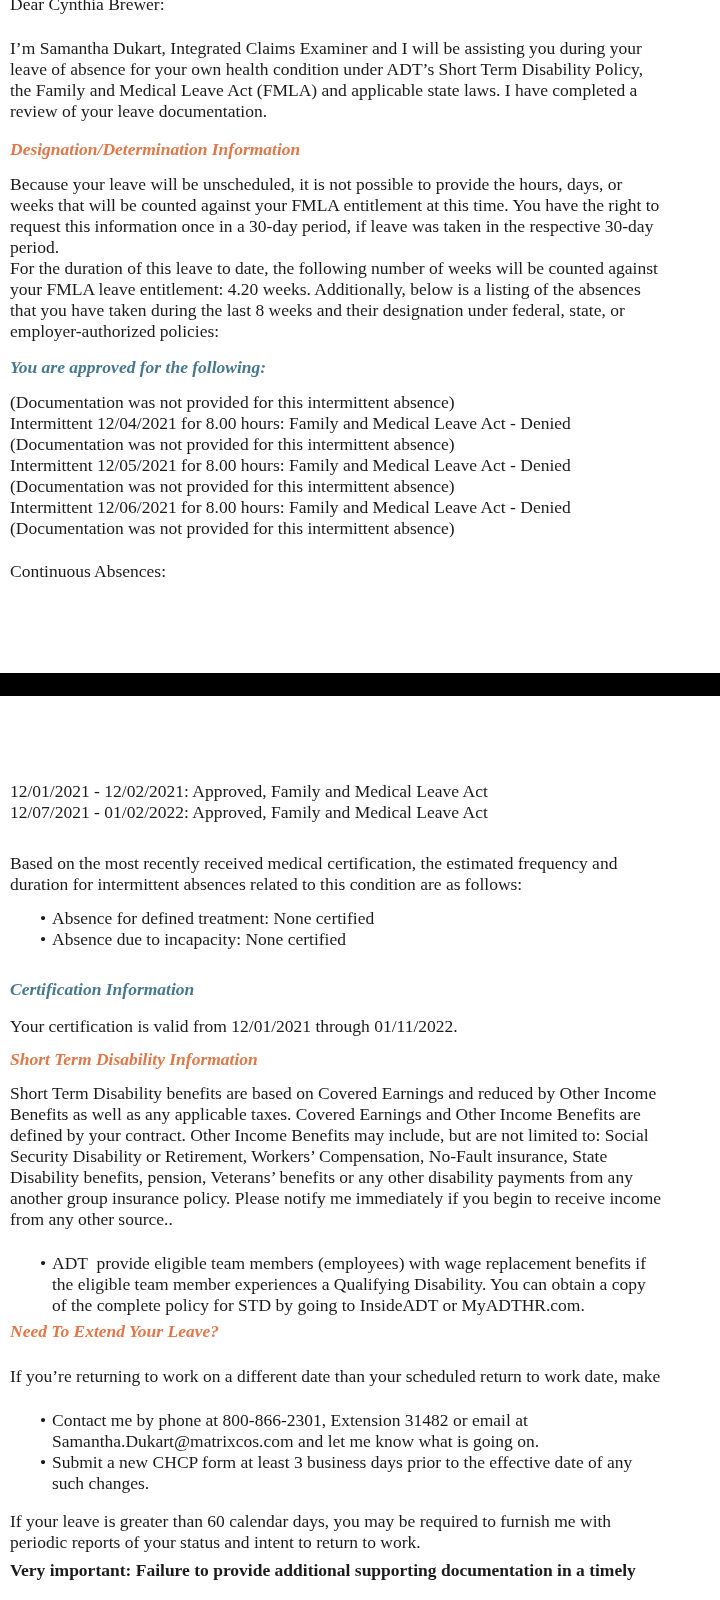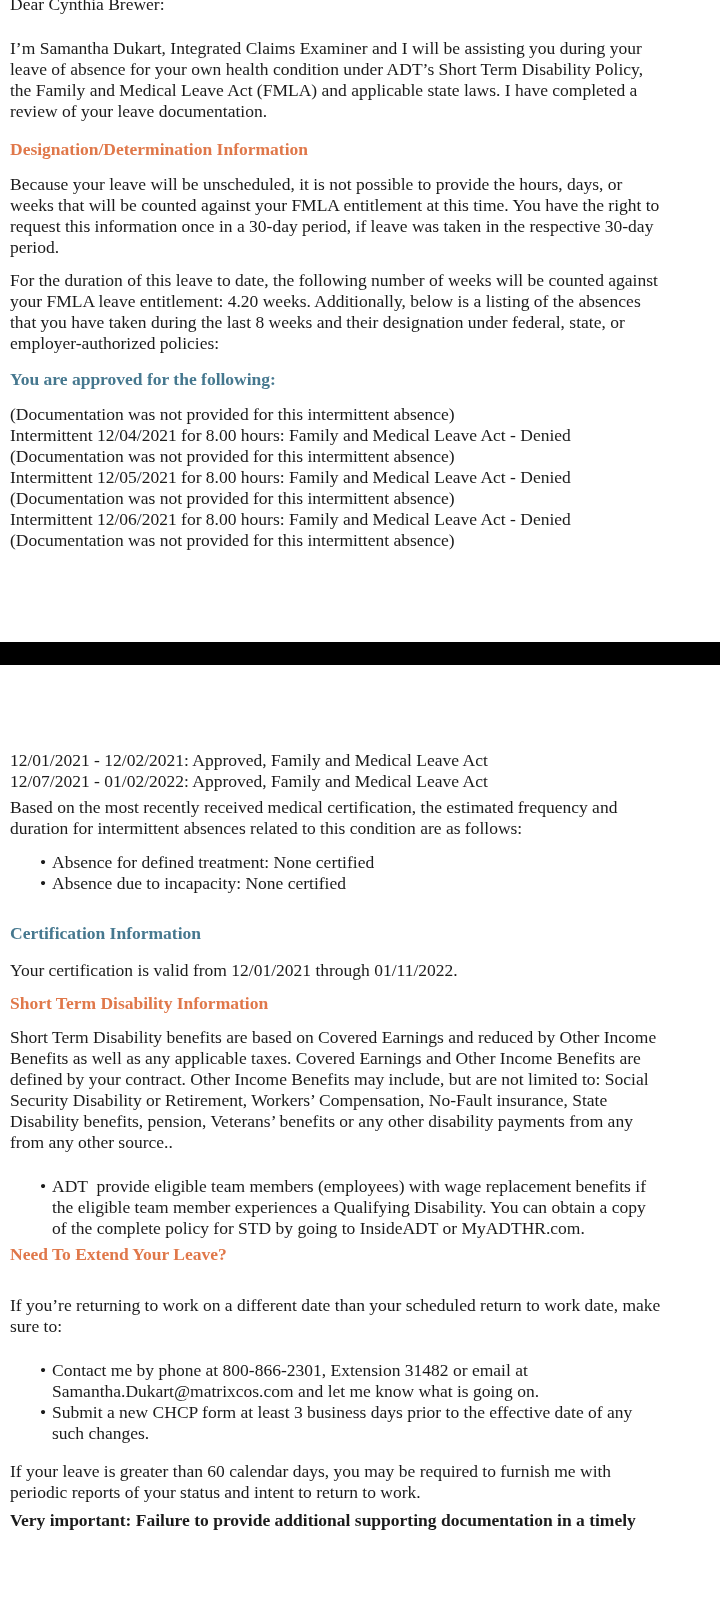--- a/index.html
+++ b/index.html
@@ -4,21 +4,21 @@
 <style>
   html, body { margin: 0; padding: 0; }
   body {
     width: 720px; height: 1600px; overflow: hidden;
     background: #ffffff;
     font-family: "Liberation Serif", "DejaVu Serif", serif;
     font-size: 17.5px; line-height: 21px; color: #1b1b1b;
   }
   .doc { padding-left: 10px; }
   .line { white-space: pre; }
-  .h { font-weight: bold; white-space: pre; }
+  .h { font-weight: bold; white-space: pre; font-style: italic; }
   .h-orange { color: #e0784a; }
   .h-teal { color: #46788f; }
   .bullet { padding-left: 30px; white-space: pre; }
   .bullet::before { content: "\2022"; display: inline-block; width: 12px; }
   .bullet-cont { padding-left: 42px; white-space: pre; }
   .redaction { height: 23px; width: 720px; margin-left: -10px; background: #000000; }
   .bold-line { font-weight: bold; white-space: pre; }
 </style>
 </head>
 <body>
@@ -36,48 +36,49 @@
 
   <div class="h h-orange" style="margin-top:17px">Designation/Determination Information</div>
 
   <div style="margin-top:14px">
     <div class="line">Because your leave will be unscheduled, it is not possible to provide the hours, days, or</div>
     <div class="line">weeks that will be counted against your FMLA entitlement at this time. You have the right to</div>
     <div class="line">request this information once in a 30-day period, if leave was taken in the respective 30-day</div>
     <div class="line">period.</div>
   </div>
 
-  <div style="margin-top:12px">
+  <div style="">
     <div class="line">For the duration of this leave to date, the following number of weeks will be counted against</div>
     <div class="line">your FMLA leave entitlement: 4.20 weeks. Additionally, below is a listing of the absences</div>
     <div class="line">that you have taken during the last 8 weeks and their designation under federal, state, or</div>
     <div class="line">employer-authorized policies:</div>
   </div>
 
   <div class="h h-teal" style="margin-top:15px">You are approved for the following:</div>
 
   <div style="margin-top:14px">
     <div class="line">(Documentation was not provided for this intermittent absence)</div>
     <div class="line">Intermittent 12/04/2021 for 8.00 hours: Family and Medical Leave Act - Denied</div>
     <div class="line">(Documentation was not provided for this intermittent absence)</div>
     <div class="line">Intermittent 12/05/2021 for 8.00 hours: Family and Medical Leave Act - Denied</div>
     <div class="line">(Documentation was not provided for this intermittent absence)</div>
     <div class="line">Intermittent 12/06/2021 for 8.00 hours: Family and Medical Leave Act - Denied</div>
     <div class="line">(Documentation was not provided for this intermittent absence)</div>
   </div>
 
+  <div class="line" style="margin-top:22px">Continuous Absences:</div>
 
   <div class="redaction" style="margin-top:91px"></div>
 
   <div style="margin-top:85px">
     <div class="line">12/01/2021 - 12/02/2021: Approved, Family and Medical Leave Act</div>
     <div class="line">12/07/2021 - 01/02/2022: Approved, Family and Medical Leave Act</div>
   </div>
 
-  <div style="margin-top:5px">
+  <div style="margin-top:30px">
     <div class="line">Based on the most recently received medical certification, the estimated frequency and</div>
     <div class="line">duration for intermittent absences related to this condition are as follows:</div>
   </div>
 
   <div style="margin-top:13px">
     <div class="bullet">Absence for defined treatment: None certified</div>
     <div class="bullet">Absence due to incapacity: None certified</div>
   </div>
 
   <div class="h h-teal" style="margin-top:29px">Certification Information</div>
@@ -85,34 +86,34 @@
   <div class="line" style="margin-top:16px">Your certification is valid from 12/01/2021 through 01/11/2022.</div>
 
   <div class="h h-orange" style="margin-top:12px">Short Term Disability Information</div>
 
   <div style="margin-top:13px">
     <div class="line">Short Term Disability benefits are based on Covered Earnings and reduced by Other Income</div>
     <div class="line">Benefits as well as any applicable taxes. Covered Earnings and Other Income Benefits are</div>
     <div class="line">defined by your contract. Other Income Benefits may include, but are not limited to: Social</div>
     <div class="line">Security Disability or Retirement, Workers’ Compensation, No-Fault insurance, State</div>
     <div class="line">Disability benefits, pension, Veterans’ benefits or any other disability payments from any</div>
+    <div class="line">another group insurance policy. Please notify me immediately if you begin to receive income</div>
     <div class="line">from any other source..</div>
   </div>
 
   <div style="margin-top:23px">
     <div class="bullet">ADT  provide eligible team members (employees) with wage replacement benefits if</div>
     <div class="bullet-cont">the eligible team member experiences a Qualifying Disability. You can obtain a copy</div>
     <div class="bullet-cont">of the complete policy for STD by going to InsideADT or MyADTHR.com.</div>
   </div>
 
   <div class="h h-orange" style="margin-top:5px">Need To Extend Your Leave?</div>
 
-  <div style="margin-top:30px">
+  <div style="margin-top:24px">
     <div class="line">If you’re returning to work on a different date than your scheduled return to work date, make</div>
-    <div class="line">sure to:</div>
   </div>
 
   <div style="margin-top:23px">
     <div class="bullet">Contact me by phone at 800-866-2301, Extension 31482 or email at</div>
     <div class="bullet-cont">Samantha.Dukart@matrixcos.com and let me know what is going on.</div>
     <div class="bullet">Submit a new CHCP form at least 3 business days prior to the effective date of any</div>
     <div class="bullet-cont">such changes.</div>
   </div>
 
   <div style="margin-top:17px">

